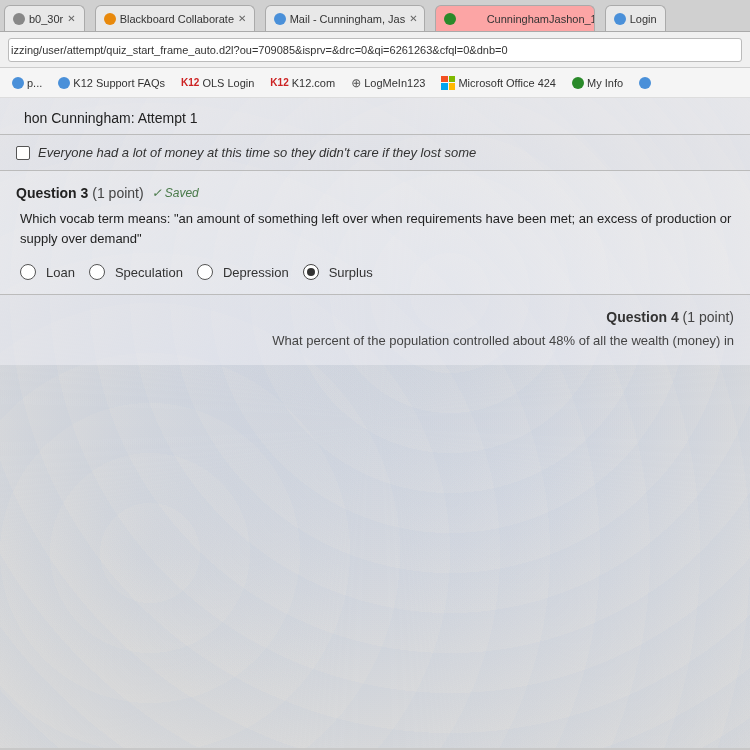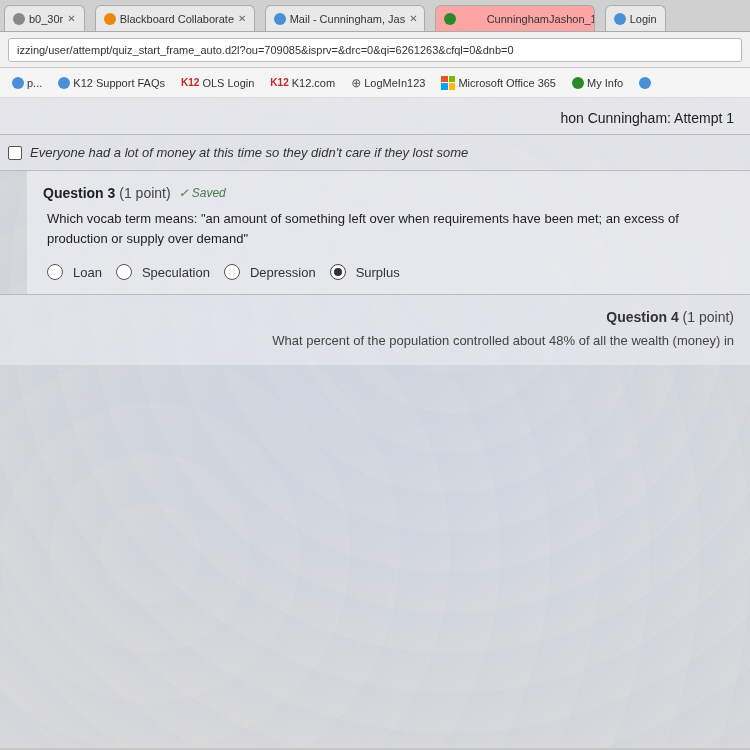--- a/index.html
+++ b/index.html
@@ -70,21 +70,21 @@
       padding: 0 8px;
       border-bottom: 1px solid #ccc;
       gap: 6px;
     }
     .address-input {
       flex: 1;
       height: 24px;
       border: 1px solid #bbb;
       border-radius: 3px;
       background: white;
-      padding: 0 8px;
+      padding: 0 2px;
       font-size: 11px;
       color: #333;
     }
 
     
     .bookmarks-bar {
       background: #f5f5f5;
       height: 30px;
       display: flex;
       align-items: center;
@@ -135,33 +135,32 @@
       background-image: repeating-radial-gradient(circle at 50% 50%, rgba(255,255,255,0.05) 0px, transparent 2px),
                         radial-gradient(ellipse at 30% 40%, rgba(200,210,230,0.3) 0%, transparent 60%),
                         radial-gradient(ellipse at 70% 60%, rgba(210,220,240,0.3) 0%, transparent 60%);
       min-height: 650px;
       padding: 0;
       position: relative;
     }
 
     
     .quiz-header {
-      padding: 12px 16px 8px 16px;
+      padding: 12px 16px 8px 24px;
       background: rgba(240,240,245,0.6);
       border-bottom: 1px solid #bbb;
-      text-align: right;
     }
     .quiz-title {
       font-size: 14px;
       color: #222;
       font-weight: normal;
     }
 
     .prev-question-snippet {
-      padding: 10px 8px;
+      padding: 10px 16px;
       border-bottom: 1px solid #bbb;
       background: rgba(240,240,245,0.5);
     }
     .prev-answer-option {
       display: flex;
       align-items: flex-start;
       gap: 8px;
       font-size: 13px;
       color: #333;
       font-style: italic;
@@ -172,21 +171,20 @@
       border: 1px solid #555;
       border-radius: 2px;
       flex-shrink: 0;
       margin-top: 1px;
       background: white;
     }
 
     .question-block {
       padding: 14px 16px;
       background: rgba(245,245,250,0.55);
-      margin-left: 27px;
     }
 
     .question-label {
       font-size: 14px;
       color: #222;
       margin-bottom: 8px;
       display: flex;
       align-items: center;
       gap: 8px;
     }
@@ -337,21 +335,21 @@
     <span style="font-size:12px;color:#555;">⊕</span>
     <span>LogMeIn123</span>
   </div>
   <div class="bookmark-item">
     <span class="bookmark-icon ms">
       <span class="ms-cell r"></span>
         <span class="ms-cell g"></span>
       <span class="ms-cell b"></span>
         <span class="ms-cell y"></span>
     </span>
-    <span>Microsoft Office 365</span>
+    <span>Microsoft Office 424</span>
   </div>
   <div class="bookmark-item">
     <span class="bookmark-icon myinfo"></span>
     <span>My Info</span>
   </div>
   <div class="bookmark-item">
     <span class="bookmark-icon blue"></span>
   </div>
 </div>
 

